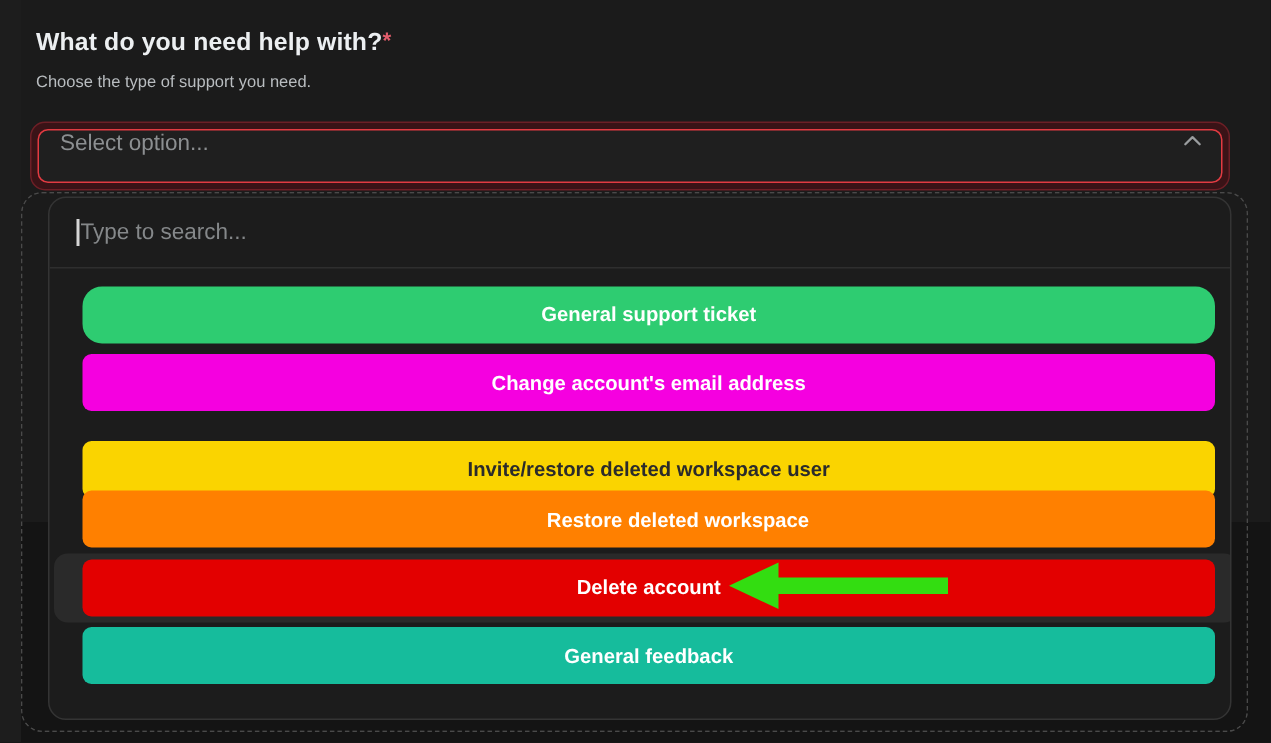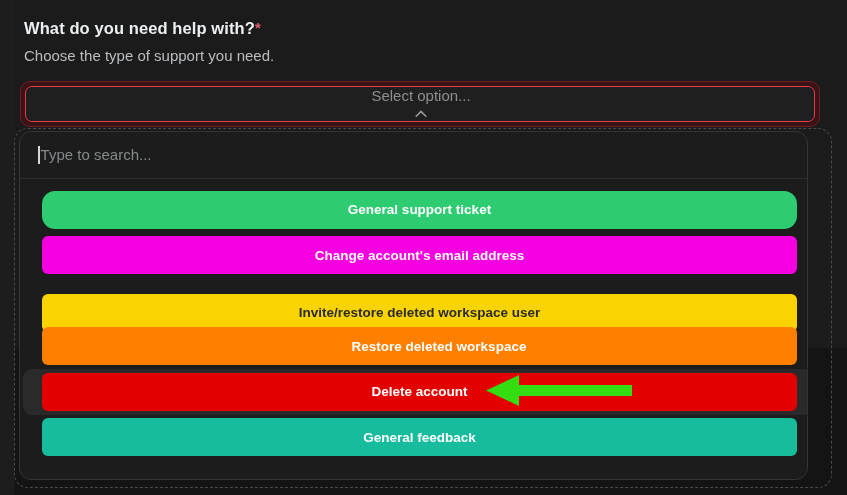--- a/index.html
+++ b/index.html
@@ -47,21 +47,21 @@
     margin: 0 0 9px 0;
   }
   .field-label .req {
     color: #e15c6b;
     font-size: 15px;
     font-weight: bold;
     vertical-align: 1px;
     letter-spacing: 0;
   }
   .field-help {
-    font-size: 15px;
+    font-size: 11px;
     color: #b9bdc0;
     line-height: 17px;
     margin: 0 0 13px 0;
   }
 
   
   .select-outer {
     position: absolute;
     left: 20px;
     top: 81px;
@@ -76,24 +76,23 @@
     position: absolute;
     left: 25px;
     top: 86px;
     width: 790px;
     height: 36px;
     border-radius: 7px;
     border: 1.4px solid #e23b42;
     background: #1f1f1f;
     box-sizing: border-box;
     display: flex;
-    align-items: center;
+    align-items: flex-start;
     justify-content: space-between;
     padding: 0 12px 0 14px;
-    flex-direction: column;
   }
   .select-placeholder {
     font-size: 15px;
     color: #8c8f91;
     line-height: 18px;
   }
   .chevron-up {
     width: 14px;
     height: 14px;
     display: block;
@@ -108,21 +107,21 @@
     width: 818px;
     height: 360px;
     border: 1px dashed #4a4a4a;
     border-radius: 14px;
     box-sizing: border-box;
   }
 
   
   .dropdown-panel {
     position: absolute;
-    left: 19px;
+    left: 32px;
     top: 131px;
     width: 789px;
     height: 349px;
     background: #1c1c1c;
     border: 1px solid #343434;
     border-radius: 12px;
     box-sizing: border-box;
     overflow: hidden;
   }
 

